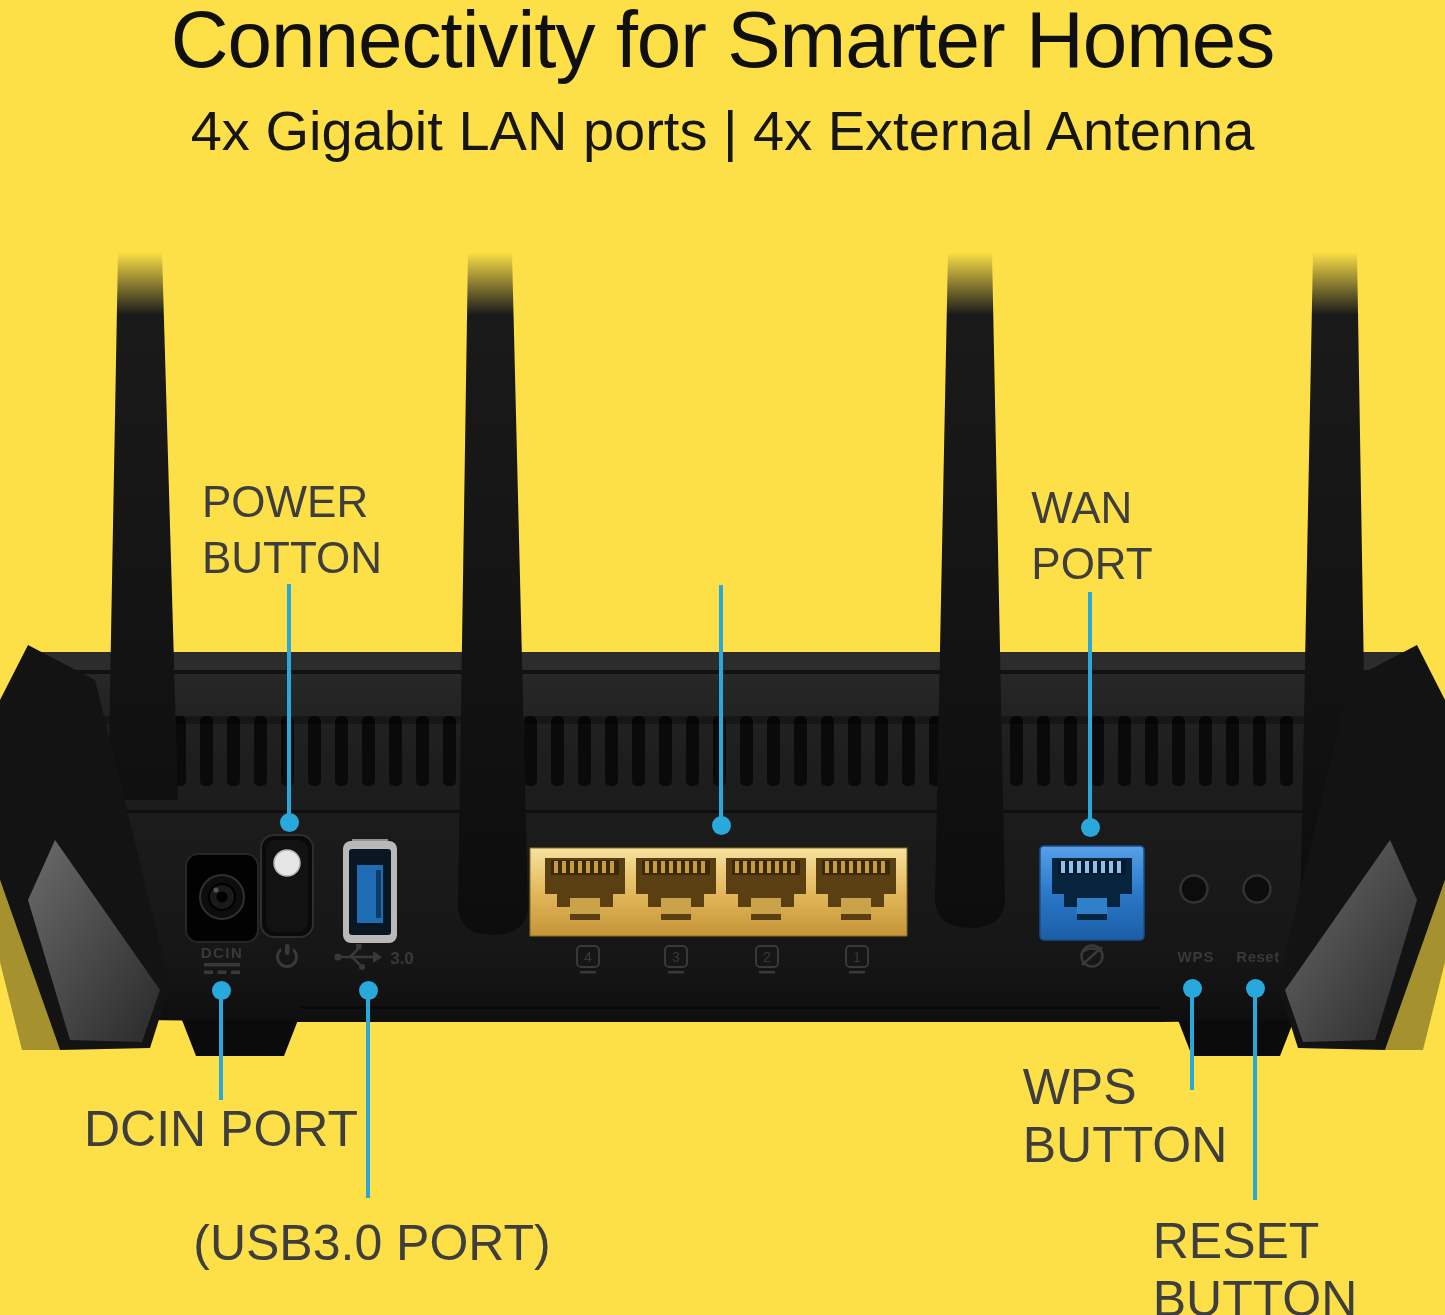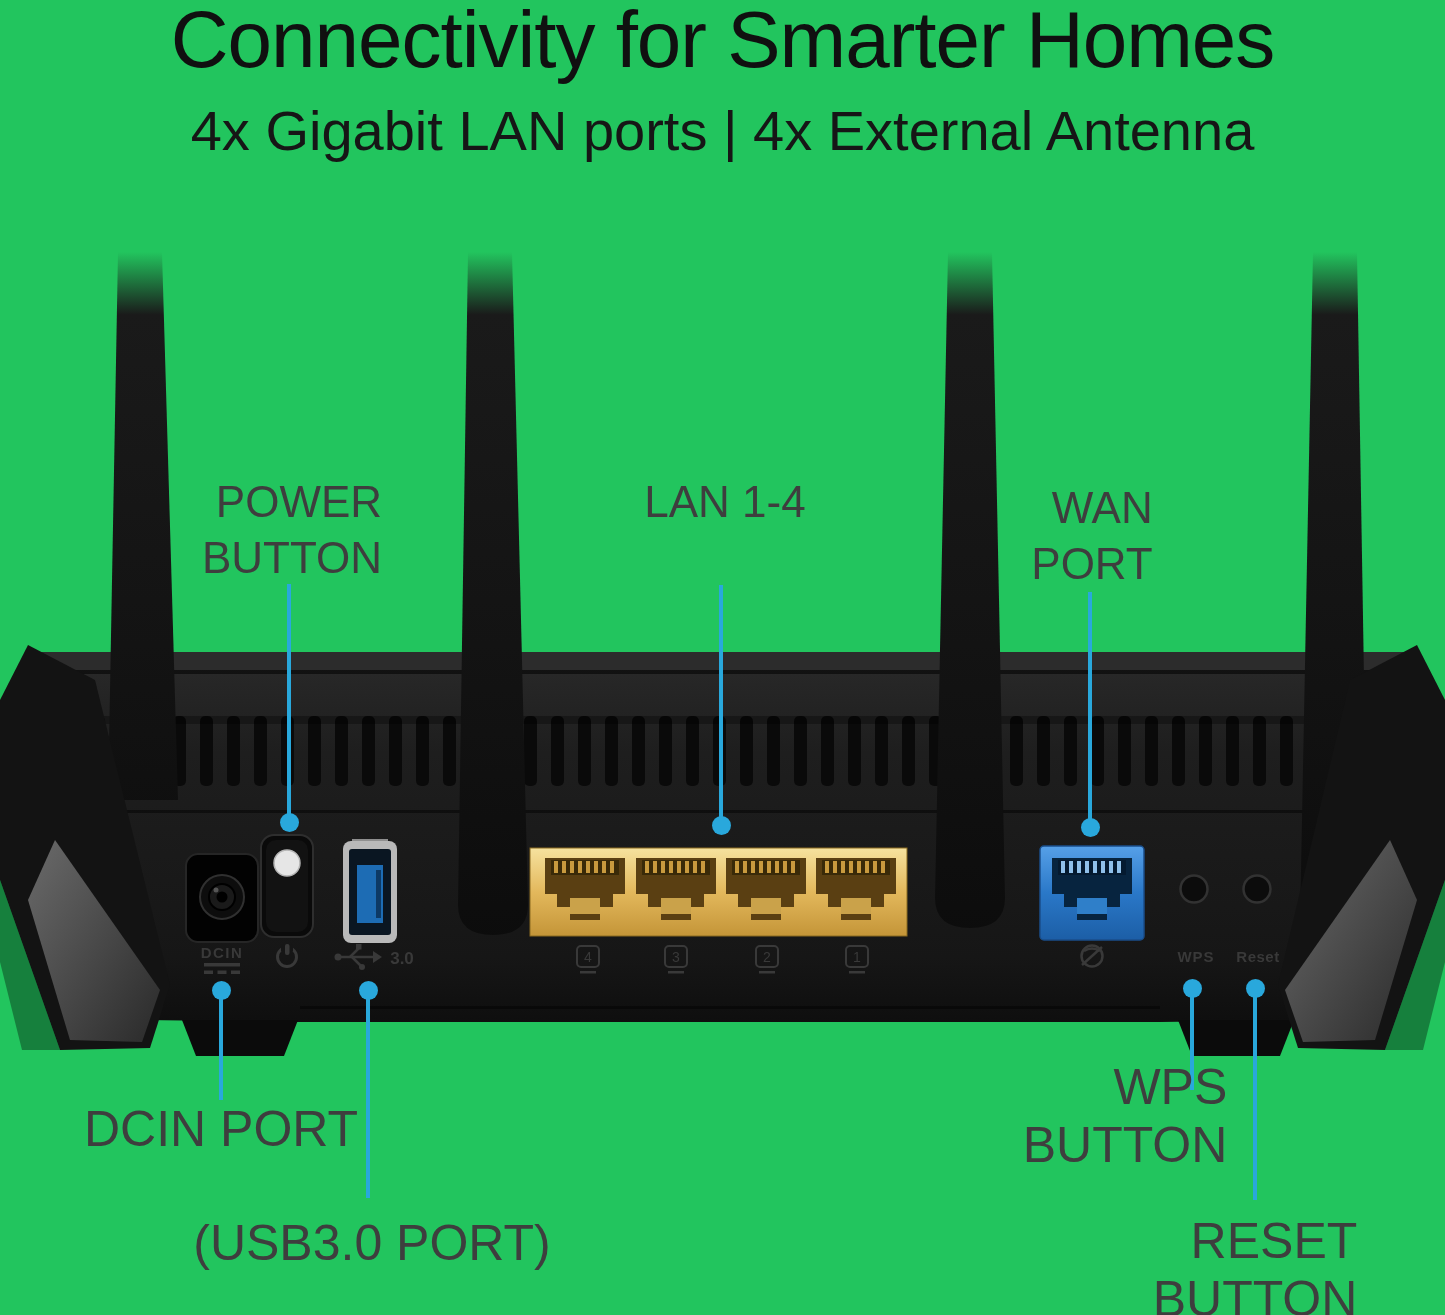--- a/index.html
+++ b/index.html
@@ -1,21 +1,21 @@
 <!DOCTYPE html>
 <html><head>
 <meta charset="utf-8">
 <style>
   html,body{margin:0;padding:0;background:#fff;}
-  #canvas{position:relative;width:1445px;height:1315px;background:#22c55e;overflow:hidden;
+  #canvas{position:relative;width:1445px;height:1315px;background:#fde047;overflow:hidden;
           font-family:"Liberation Sans", sans-serif;}
   .hdr{position:absolute;left:0;width:1445px;text-align:center;color:#101010;}
   #title{top:-6px;font-size:80px;font-weight:300;letter-spacing:-1px;line-height:1.15;}
   #subtitle{top:98px;font-size:56px;font-weight:300;letter-spacing:0px;color:#161616;}
-  .co-label{position:absolute;transform:translateX(-50%);text-align:right;color:#3e3e3e;
+  .co-label{position:absolute;transform:translateX(-50%);text-align:left;color:#3e3e3e;
             font-weight:400;z-index:12;}
   .co-label span{display:block;}
   .co-top{font-size:44px;line-height:1.28;}
   .co-bot{font-size:50px;line-height:1.16;}
   .co-line{position:absolute;width:4px;background:#29a8dc;z-index:11;}
   .co-dot{position:absolute;width:19px;height:19px;border-radius:50%;background:#29a8dc;z-index:11;}
   svg{position:absolute;left:0;top:0;z-index:2;}
   svg text{font-family:"Liberation Sans", sans-serif;}
 </style>
 </head>
@@ -224,21 +224,20 @@
   <div class="co-line" style="left:1190px;top:995px;height:95px;"></div>
 
   <div class="co-dot" style="left:1246px;top:979px;"></div>
   <div class="co-line" style="left:1253px;top:995px;height:205px;"></div>
 
   <div class="co-label co-top" style="left:292px;top:474px;">
     <span>POWER</span>
     <span>BUTTON</span>
   </div>
   <div class="co-label co-top" style="left:725px;top:474px;">
-    <span>LAN 1-4</span>
   </div>
   <div class="co-label co-bot" style="left:221px;top:1100px;">
     <span>DCIN PORT</span>
   </div>
 
   <div class="co-label co-top" style="left:1092px;top:480px;">
     <span>WAN</span>
     <span>PORT</span>
   </div>
   <div class="co-label co-bot" style="left:372px;top:1214px;">

